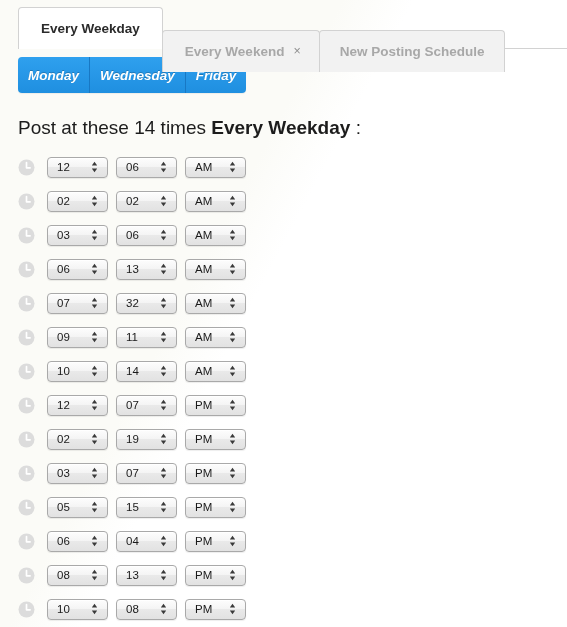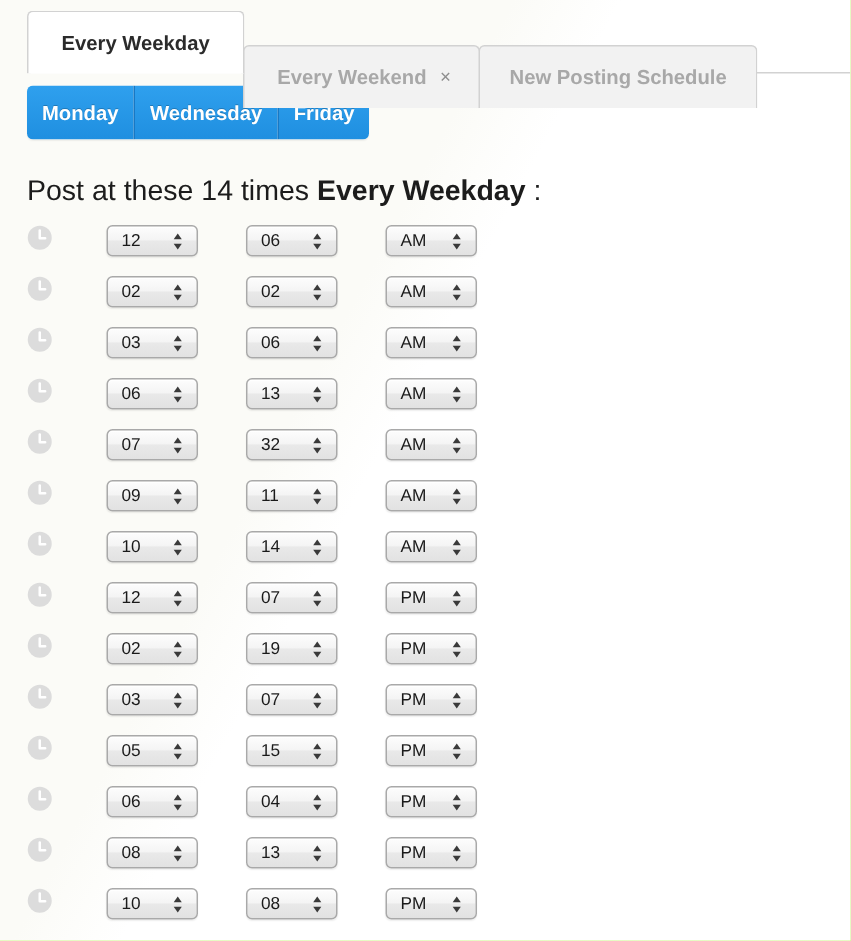--- a/index.html
+++ b/index.html
@@ -9,21 +9,21 @@
     overflow: hidden;
     background: #ffffff;
     font-family: "Liberation Sans", sans-serif;
     -webkit-font-smoothing: antialiased;
   }
 
   #app {
     position: relative;
     width: 567px;
     height: 627px;
-    background: #bef264;
+    background: #84cc16;
     overflow: hidden;
   }
 
   
   #watermark {
     position: absolute;
     inset: 0;
     background:
       linear-gradient(118deg, #fbfbf7 0%, #fbfbf7 38%, #ffffff 46%, #ffffff 100%);
     pointer-events: none;
@@ -100,20 +100,21 @@
     justify-content: center;
     height: 36px;
     color: #ffffff;
     font-size: 13.5px;
     font-weight: bold;
     text-shadow: 0 -1px 0 rgba(0,0,0,0.22);
     background: linear-gradient(#2fa0ee, #1f8fe0);
     border-right: 1px solid #1878c4;
     padding: 0 10px;
     cursor: pointer;
+    font-style: italic;
   }
   .day:last-child { border-right: none; justify-content: flex-end; }
 
   
   .heading {
     position: absolute;
     left: 18px;
     top: 117px;
     font-size: 19px;
     color: #1c1c1c;
@@ -122,22 +123,22 @@
   .heading b { font-weight: bold; }
 
   
   .rows {
     position: absolute;
     left: 18px;
     top: 150px;
   }
   .time-row {
     display: flex;
+    align-items: center;
     height: 34px;
-    gap: 24px;
   }
   .clock-icon {
     width: 17px;
     height: 17px;
     margin-right: 12px;
     flex: 0 0 auto;
     display: block;
   }
   .sel {
     position: relative;

